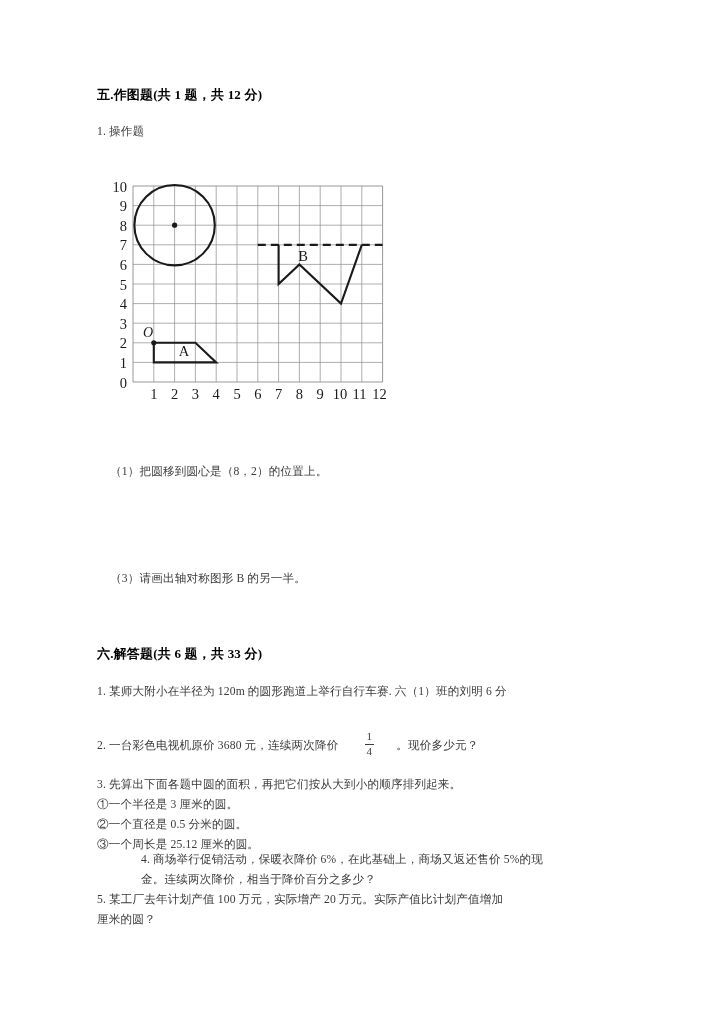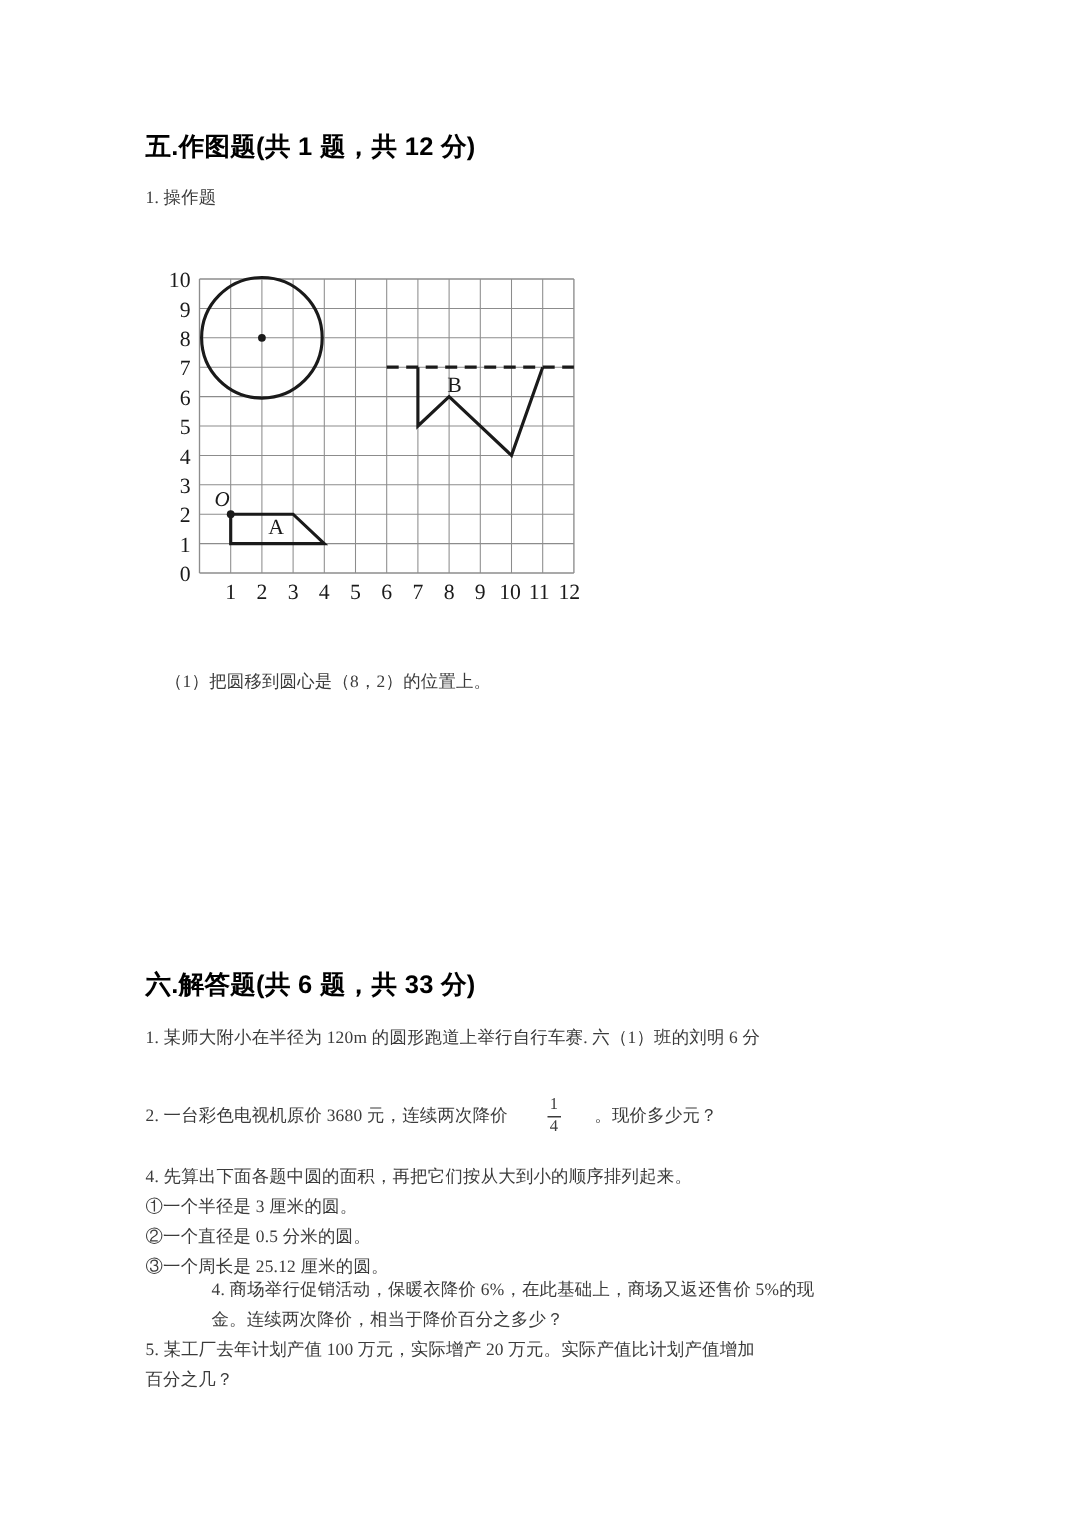--- a/index.html
+++ b/index.html
@@ -17,23 +17,23 @@
   }
   .page {
     position: absolute;
     inset: 0;
     background: #fff;
   }
 
   
   .section-head {
     position: absolute;
-    font-family: Liberation Sans, sans-serif;
+    font-family: Liberation Serif, serif;
     font-weight: bold;
-    font-size: 17px;
+    font-size: 13px;
     color: #000;
     letter-spacing: .2px;
     white-space: nowrap;
   }
   #sec5-head { left: 97px; top: 86px; }
   #sec6-head { left: 97px; top: 645px; }
 
   .q-line {
     position: absolute;
     font-size: 11.6px;
@@ -46,21 +46,21 @@
 
   
   .sub-q {
     position: absolute;
     left: 110px;
     font-size: 11.6px;
     color: #3b3b3b;
     white-space: nowrap;
     letter-spacing: .15px;
   }
-  #subq-1 { top: 447px; }
+  #subq-1 { top: 464px; }
   #subq-2 { top: 508px; }
   #subq-3 { top: 571px; }
 
   
   #figure-wrap {
     position: absolute;
     left: 100px;
     top: 170px;
     width: 300px;
     height: 235px;
@@ -192,43 +192,44 @@
       </g>
 
       <g>
         <polyline points="178.6,74.8 178.6,114.0 199.4,94.4 241.0,133.6 261.8,74.8" fill="none" stroke="#1a1a1a" stroke-width="2.1" stroke-linejoin="miter" stroke-linecap="butt"></polyline>
         <text x="203" y="91" text-anchor="middle" font-family="Liberation Serif, serif" font-size="14.5" fill="#1a1a1a">B</text>
       </g>
     </svg>
   </div>
 
   <div class="sub-q" id="subq-1">（1）把圆移到圆心是（8，2）的位置上。</div>
+  <div class="sub-q" id="subq-3">（3）请画出轴对称图形 B 的另一半。</div>
 
   <div class="section-head" id="sec6-head">六.解答题(共 6 题，共 33 分)</div>
 
   <div class="ans-q" id="ansq-1">
     <p>1. 某师大附小在半径为 120m 的圆形跑道上举行自行车赛. 六（1）班的刘明 6 分</p>
   </div>
 
   <div class="ans-q" id="ansq-2">
     <p>
       <span>2. 一台彩色电视机原价 3680 元，连续两次降价</span><span class="frac"><span class="num">1</span><span class="bar"></span><span class="den">4</span></span><span>。现价多少元？</span>
     </p>
   </div>
 
   <div class="ans-q" id="ansq-3">
-    <p>4. 先算出下面各题中圆的面积，再把它们按从大到小的顺序排列起来。</p>
+    <p>3. 先算出下面各题中圆的面积，再把它们按从大到小的顺序排列起来。</p>
     <p class="sub-item">①一个半径是 3 厘米的圆。</p>
     <p class="sub-item">②一个直径是 0.5 分米的圆。</p>
     <p class="sub-item">③一个周长是 25.12 厘米的圆。</p>
   </div>
 
   <div class="ans-q" id="ansq-4">
     <p>4. 商场举行促销活动，保暖衣降价 6%，在此基础上，商场又返还售价 5%的现</p>
     <p>金。连续两次降价，相当于降价百分之多少？</p>
   </div>
 
   <div class="ans-q" id="ansq-5">
     <p>5. 某工厂去年计划产值 100 万元，实际增产 20 万元。实际产值比计划产值增加</p>
-    <p>百分之几？</p>
+    <p>厘米的圆？</p>
   </div>
 
 </div>
 
 </body></html>

